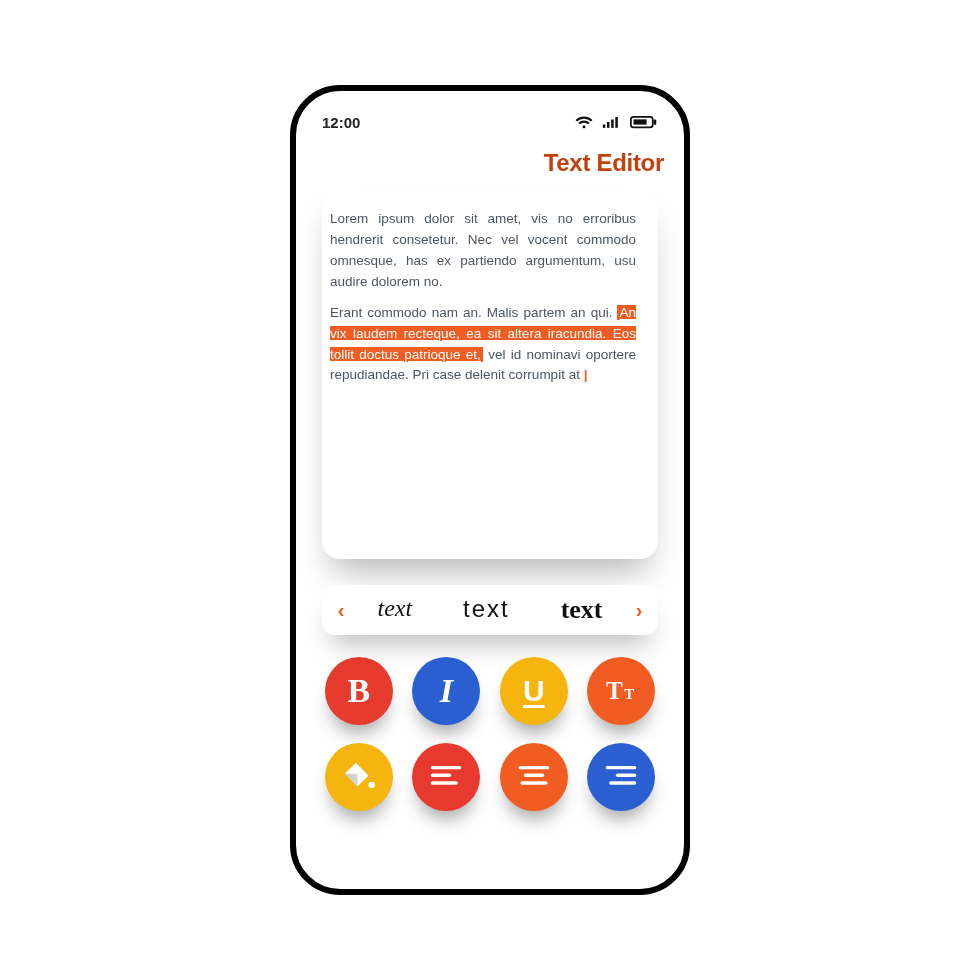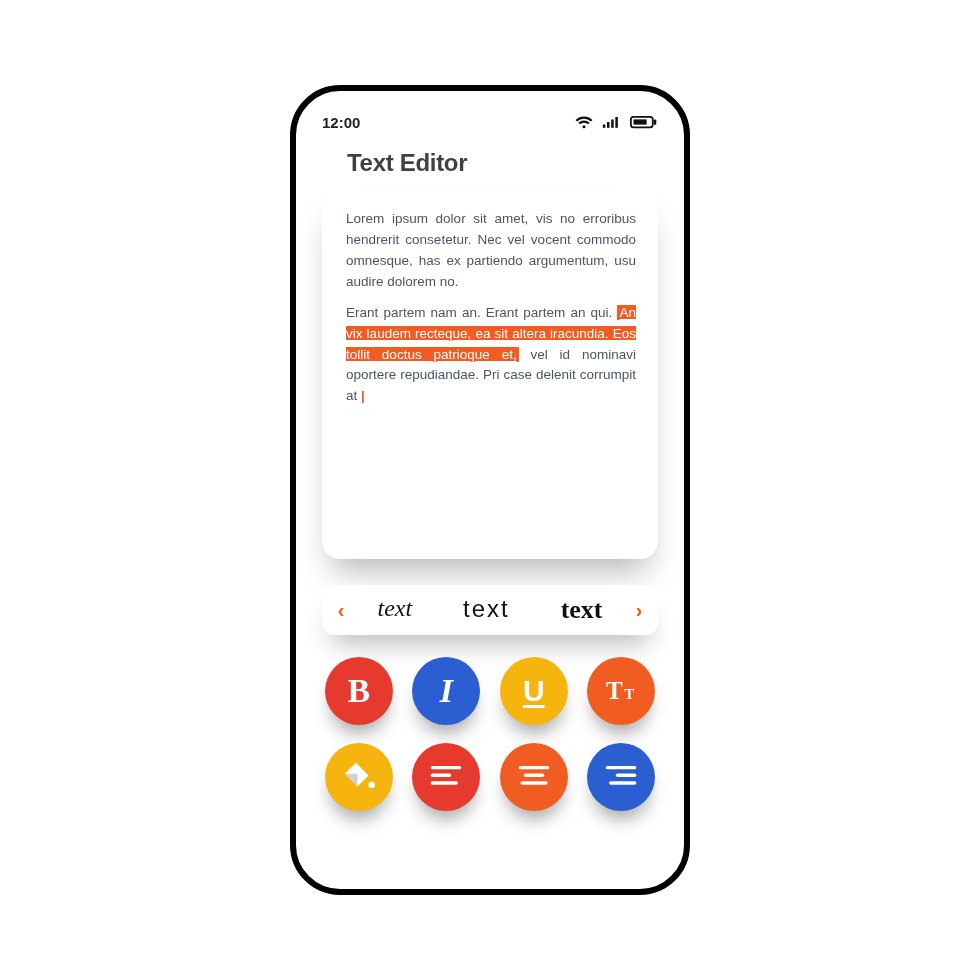--- a/index.html
+++ b/index.html
@@ -9,26 +9,26 @@
     width: 400px; height: 810px;
     border: 6px solid #000; border-radius: 50px;
     background: #fff; position: relative; overflow: hidden;
   }
   .screen { position:absolute; inset: 0; padding: 18px 20px 16px 20px; display:flex; flex-direction:column; }
   
   .statusbar { display:flex; justify-content:space-between; align-items:center; height:26px; color:#222; font-size:15px; font-weight:600; padding: 0 6px;}
   .status-icons { display:flex; align-items:center; gap:8px; }
   .status-icons svg { display:block; }
   
-  .title { font-size:24px; font-weight:800; color:#404040; text-align:left; margin: 14px 0 12px 31px; letter-spacing:-0.3px;}
+  .title { font-size:24px; font-weight:800; color:#c2410c; text-align:right; margin: 14px 0 12px 31px; letter-spacing:-0.3px;}
   
   .card {
     background:#fff; border-radius:18px; margin: 0 6px;
     box-shadow: 0 22px 32px -10px rgba(0,0,0,0.28);
-    padding: 20px 22px 22px 24px;
+    padding: 20px 22px 22px 8px;
     min-height: 370px;
     color:#4b5563; font-size:13.5px; line-height:1.55;
   }
   .para { text-align:justify; }
   .para + .para { margin-top:10px; }
   .hl { background:#f15c22; color:#fff; padding:0 2px; text-decoration:underline; text-decoration-color:#fff; text-underline-offset:2px; }
   .caret { color:#f15c22; font-weight:800; }
   
   .font-picker {
     margin: 26px 6px 0 6px;
@@ -91,21 +91,21 @@
               </svg>
           </span>
         </div>
       </div>
 
       <div class="title">Text Editor</div>
 
       <div class="card">
         <p class="para">Lorem ipsum dolor sit amet, vis no erroribus hendrerit consetetur. Nec vel vocent commodo omnesque, has ex partiendo argumentum, usu audire dolorem no.</p>
         <p class="para">
-          <span>Erant partem nam an. Erant partem an qui. </span><span class="hl">An vix laudem recteque, ea sit altera iracundia. Eos tollit doctus patrioque et,</span><span> vel id nominavi oportere repudiandae. Pri case delenit corrumpit at </span><span class="caret">|</span>
+          <span>Erant commodo nam an. Malis partem an qui. </span><span class="hl">An vix laudem recteque, ea sit altera iracundia. Eos tollit doctus patrioque et,</span><span> vel id nominavi oportere repudiandae. Pri case delenit corrumpit at </span><span class="caret">|</span>
         </p>
       </div>
 
       <div class="font-picker">
         <div class="chev">‹</div>
         <div class="font-opts">
           <span class="font-opt f-serif-italic">text</span>
           <span class="font-opt f-light">text</span>
           <span class="font-opt f-brush">text</span>
         </div>

